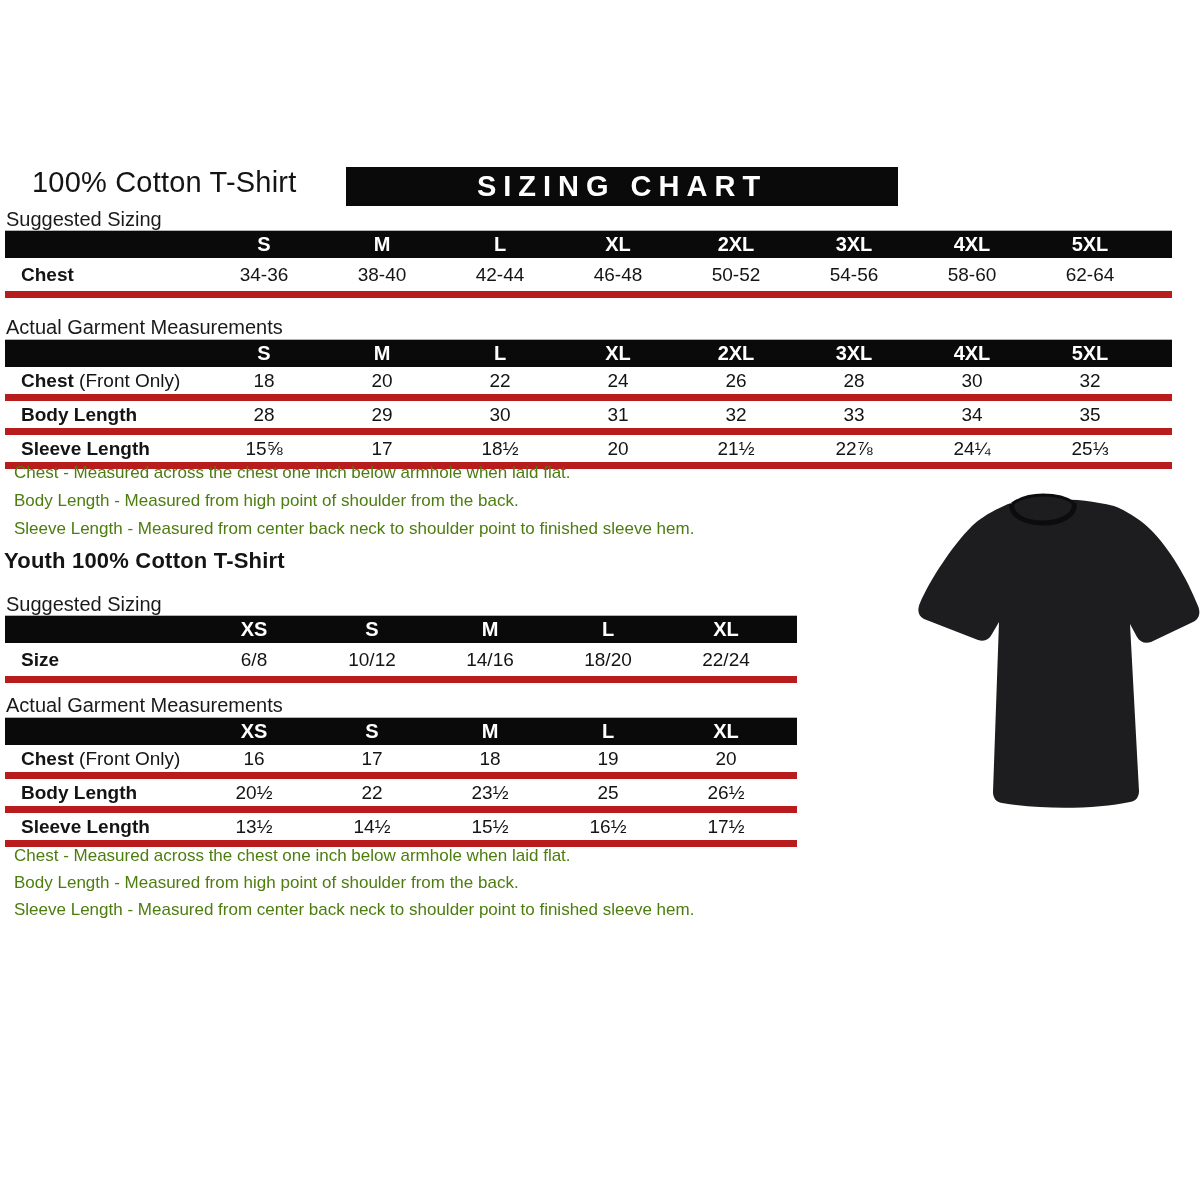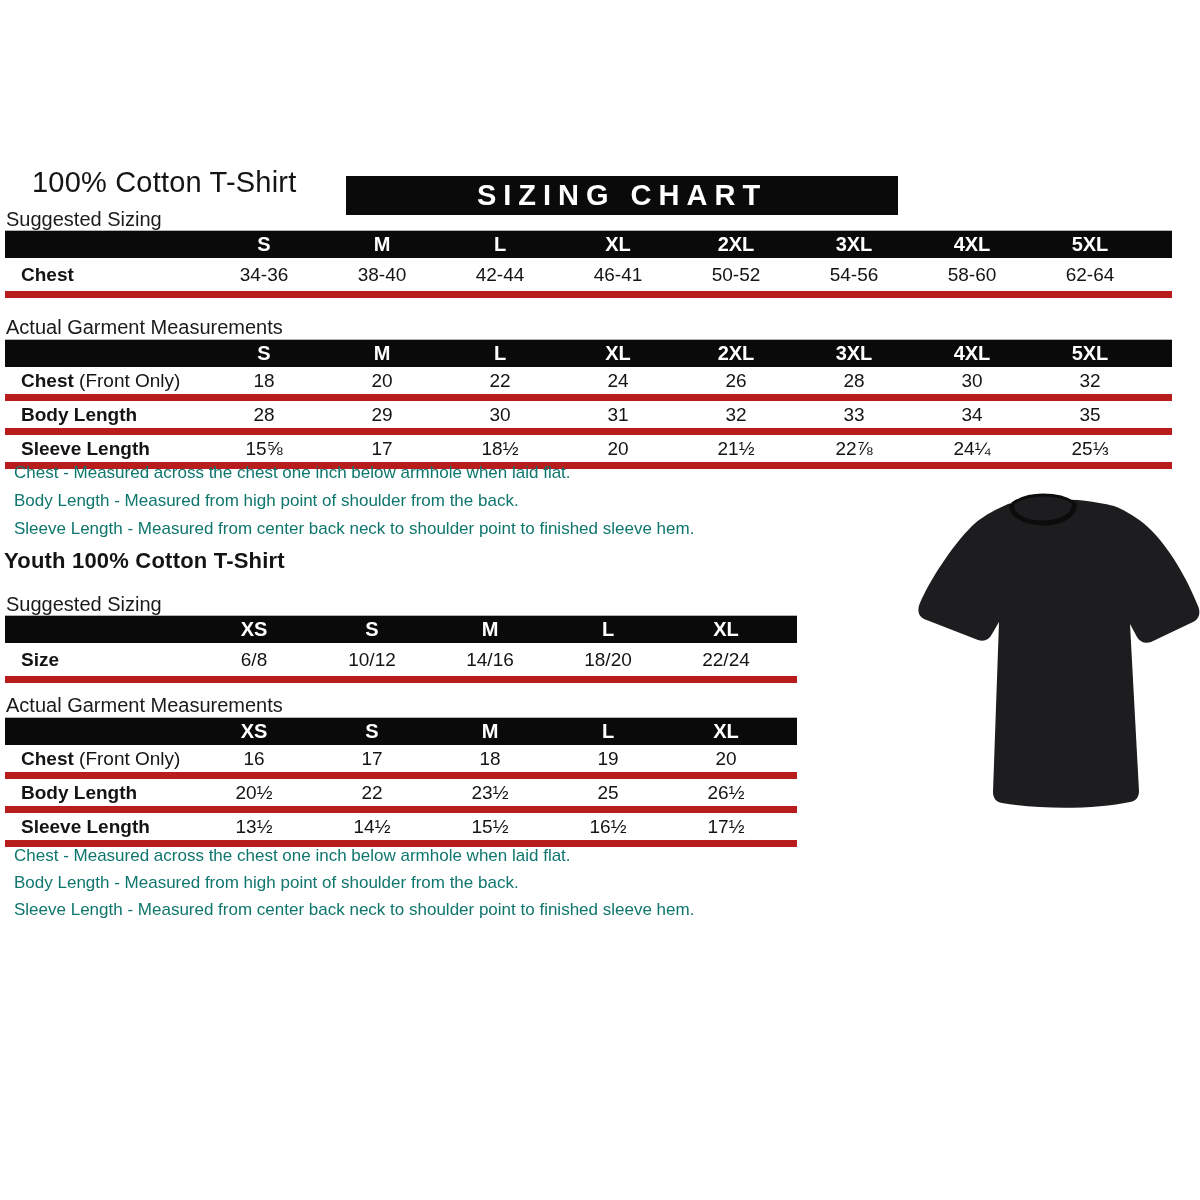--- a/index.html
+++ b/index.html
@@ -2,35 +2,35 @@
 <html><head>
 <meta charset="utf-8">
 <style>
   html,body{margin:0;padding:0;background:#fff;}
   #stage{position:relative;width:1200px;height:1200px;background:#fff;overflow:hidden;
          font-family:"Liberation Sans","DejaVu Sans",sans-serif;color:#141414;}
   .abs{position:absolute;}
   .title{font-size:29px;font-weight:400;letter-spacing:0.2px;white-space:nowrap;}
   .title-bold{font-size:22px;font-weight:700;letter-spacing:0.2px;white-space:nowrap;}
   .banner{background:#0a0a0a;color:#fff;display:flex;align-items:center;justify-content:center;
-          font-weight:700;font-size:29px;letter-spacing:7px;margin-top:9px;}
+          font-weight:700;font-size:29px;letter-spacing:7px;}
   .seclab{font-size:20px;font-weight:400;color:#1a1a1a;}
   .tbl{position:absolute;}
   .hdr{display:flex;background:#0a0a0a;color:#fff;height:27px;align-items:center;
        border-top:1px solid #b3b3b3;}
   .hdr .c{font-weight:700;font-size:20px;}
   .row{display:flex;align-items:center;border-bottom:7px solid #b91c1c;}
   .row-tall{height:33px;}
   .row-med{height:27px;}
   .lab{padding-left:16px;font-size:19px;text-align:left;white-space:nowrap;}
   .lab-a{width:184px;}
   .lab-y{width:174px;}
   .bold{font-weight:700;}
   .c{width:118px;text-align:center;font-size:19px;}
-  .note{font-size:17px;color:#0f766e;white-space:nowrap;}
+  .note{font-size:17px;color:#4d7c0f;white-space:nowrap;}
 </style>
 </head>
 <body>
 
 <div id="stage">
 
   <div class="abs title" style="left:14px;top:166px;margin-left:18px;">100% Cotton T-Shirt</div>
   <div class="abs banner" style="left:346px;top:167px;width:552px;height:39px;">SIZING CHART</div>
 
   <div class="abs seclab" style="left:6px;top:208px;">Suggested Sizing</div>
@@ -45,21 +45,21 @@
       <div class="c">2XL</div>
       <div class="c">3XL</div>
       <div class="c">4XL</div>
       <div class="c">5XL</div>
     </div>
     <div class="row row-tall">
       <div class="lab lab-a bold">Chest</div>
       <div class="c">34-36</div>
       <div class="c">38-40</div>
       <div class="c">42-44</div>
-      <div class="c">46-41</div>
+      <div class="c">46-48</div>
       <div class="c">50-52</div>
       <div class="c">54-56</div>
       <div class="c">58-60</div>
       <div class="c">62-64</div>
     </div>
   </div>
 
   <div class="abs seclab" style="left:6px;top:316px;">Actual Garment Measurements</div>
 
   <div class="tbl" style="left:5px;top:339px;width:1167px;">

